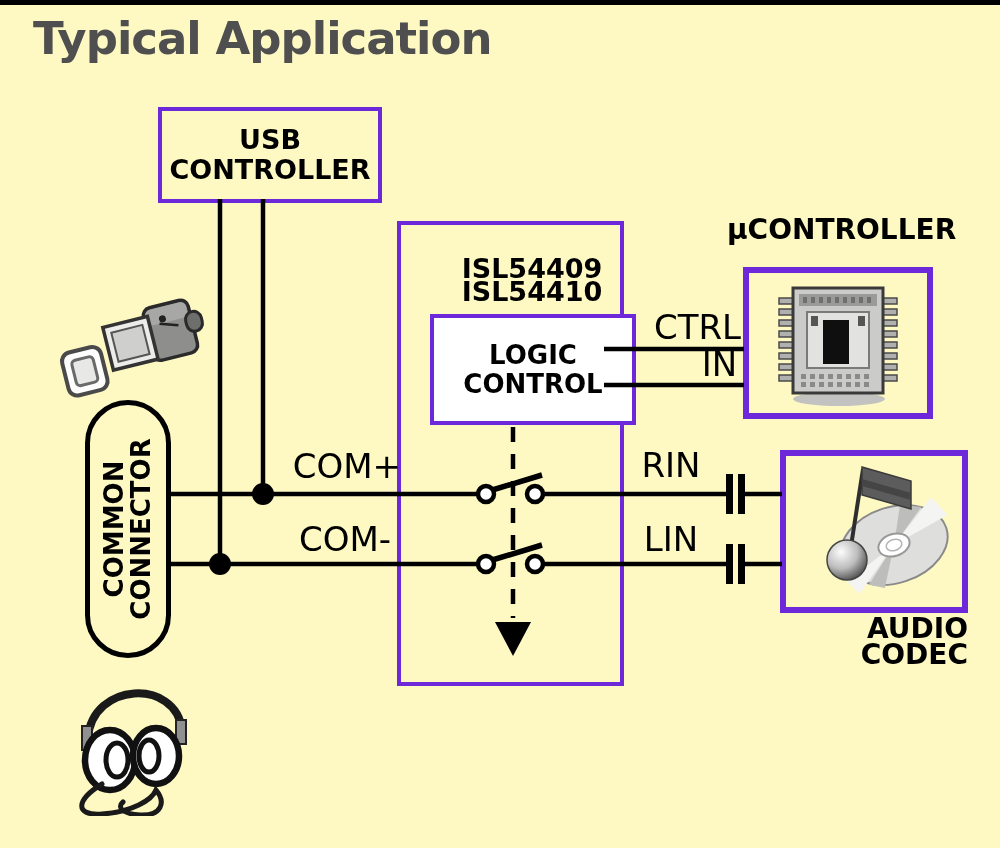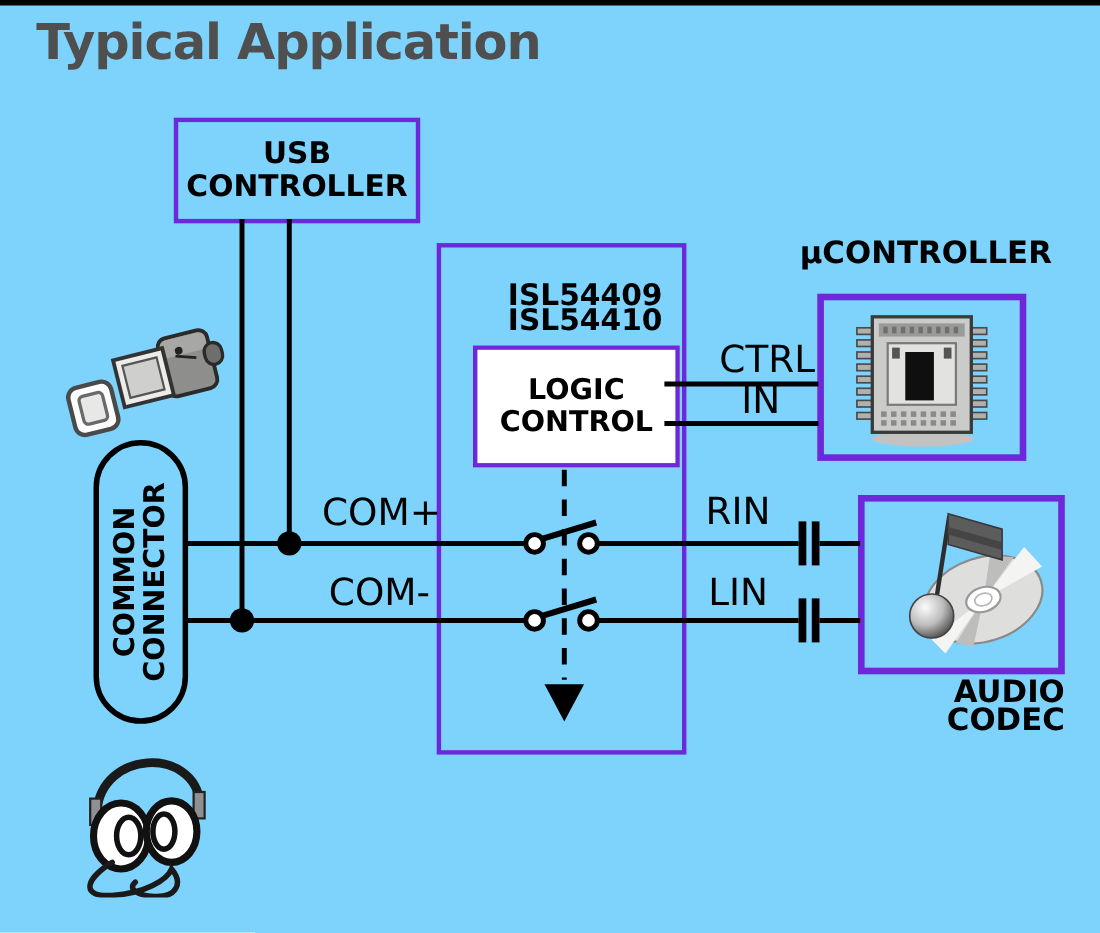--- a/index.html
+++ b/index.html
@@ -1,17 +1,17 @@
 <!DOCTYPE html>
 <html><head>
 <meta charset="utf-8">
 <style>
   html,body{margin:0;padding:0;background:#ffffff;}
   .stage{
-    position:relative;width:1000px;height:848px;background:#7dd3fc;overflow:hidden;
+    position:relative;width:1000px;height:848px;background:#fef9c3;overflow:hidden;
     font-family:"DejaVu Sans","Liberation Sans",sans-serif;color:#000;
   }
   .abs{position:absolute;}
   .topbar{left:0;top:0;width:1000px;height:5px;background:#000;}
   .title{
     left:33px;top:12px;font-size:45px;font-weight:700;color:#4f4f4f;
     letter-spacing:-1px;white-space:nowrap;
   }
   .box{position:absolute;border:4px solid #6d28d9;background:transparent;box-sizing:border-box;}
   .flexc{display:flex;align-items:center;justify-content:center;text-align:center;}
@@ -56,21 +56,21 @@
     </div>
   </div>
 
   <div class="box" style="left:397px;top:221px;width:227px;height:465px;"></div>
 
   <div class="abs partlabel">
     <div>ISL54409</div>
     <div>ISL54410</div>
   </div>
 
-  <div class="box flexc" style="left:430px;top:314px;width:188px;height:111px;z-index:3;background:#fff;">
+  <div class="box flexc" style="left:430px;top:314px;width:206px;height:111px;z-index:3;background:#fff;">
     <div class="blabel" style="font-size:26px;line-height:29px;">
       <div>LOGIC</div>
       <div>CONTROL</div>
     </div>
   </div>
 
   <div class="abs uclabel">µCONTROLLER</div>
 
   <div class="box flexc" style="left:743px;top:267px;width:190px;height:152px;border-width:6px;">
     <svg width="150" height="130" viewBox="0 0 150 130">
@@ -191,21 +191,21 @@
     <ellipse cx="88" cy="90" rx="23" ry="28" fill="#ffffff" stroke="#111" stroke-width="6.5"></ellipse>
     <ellipse cx="81" cy="90" rx="10" ry="16" fill="none" stroke="#111" stroke-width="5"></ellipse>
     <path d="M 34 118 C 8 134, 6 150, 34 148 C 64 146, 84 134, 88 124 C 98 136, 94 150, 72 149 C 56 148, 48 142, 55 136" fill="none" stroke="#1a1a1a" stroke-width="5" stroke-linecap="round"></path>
   </svg>
 
   <div class="sig" style="left:280px;top:453px;width:121px;text-align:right;">COM+</div>
   <div class="sig" style="left:270px;top:526px;width:121px;text-align:right;">COM-</div>
   <div class="sig" style="left:621px;top:452px;width:100px;text-align:center;">RIN</div>
   <div class="sig" style="left:621px;top:526px;width:100px;text-align:center;">LIN</div>
   <div class="sig" style="left:600px;top:314px;width:141px;text-align:right;">CTRL</div>
-  <div class="sig" style="left:644px;top:351px;width:95px;text-align:center;">IN</div>
+  <div class="sig" style="left:672px;top:351px;width:95px;text-align:center;">IN</div>
 
   <svg class="abs wiring" width="1000" height="848" viewBox="0 0 1000 848">
     <g stroke="#000" stroke-width="4.5" fill="none">
       <line x1="220" y1="199" x2="220" y2="564"></line>
       <line x1="263" y1="199" x2="263" y2="494"></line>
       <line x1="167" y1="494" x2="478" y2="494"></line>
       <line x1="543" y1="494" x2="726" y2="494"></line>
       <line x1="745" y1="494" x2="782" y2="494"></line>
       <line x1="167" y1="564" x2="478" y2="564"></line>
       <line x1="543" y1="564" x2="726" y2="564"></line>

